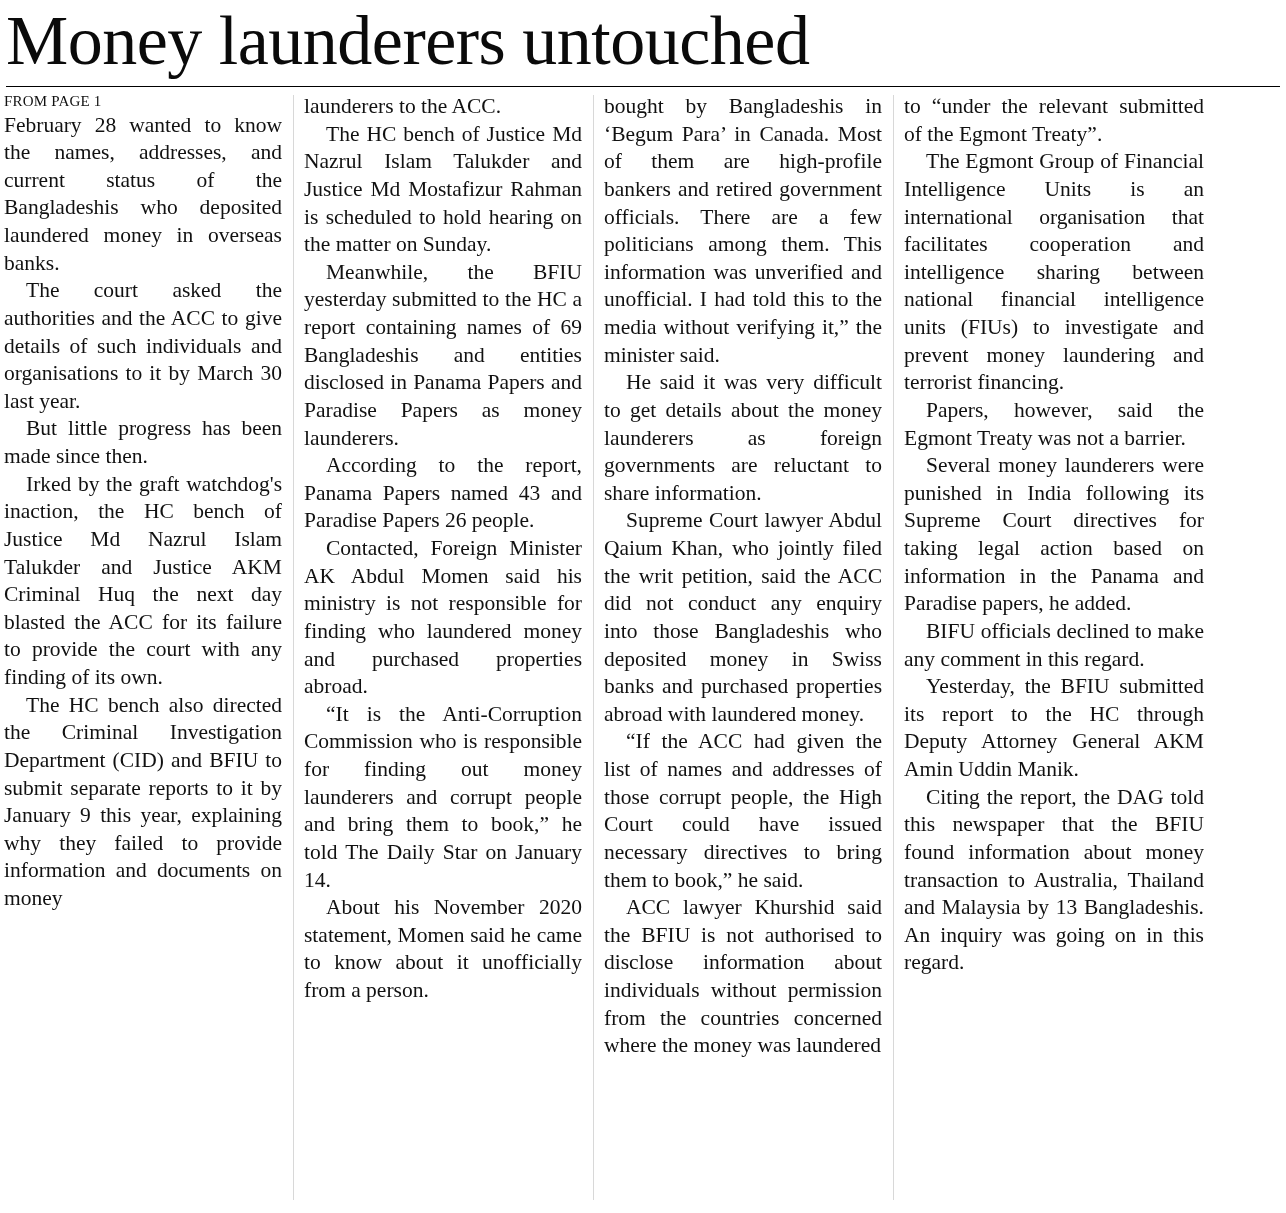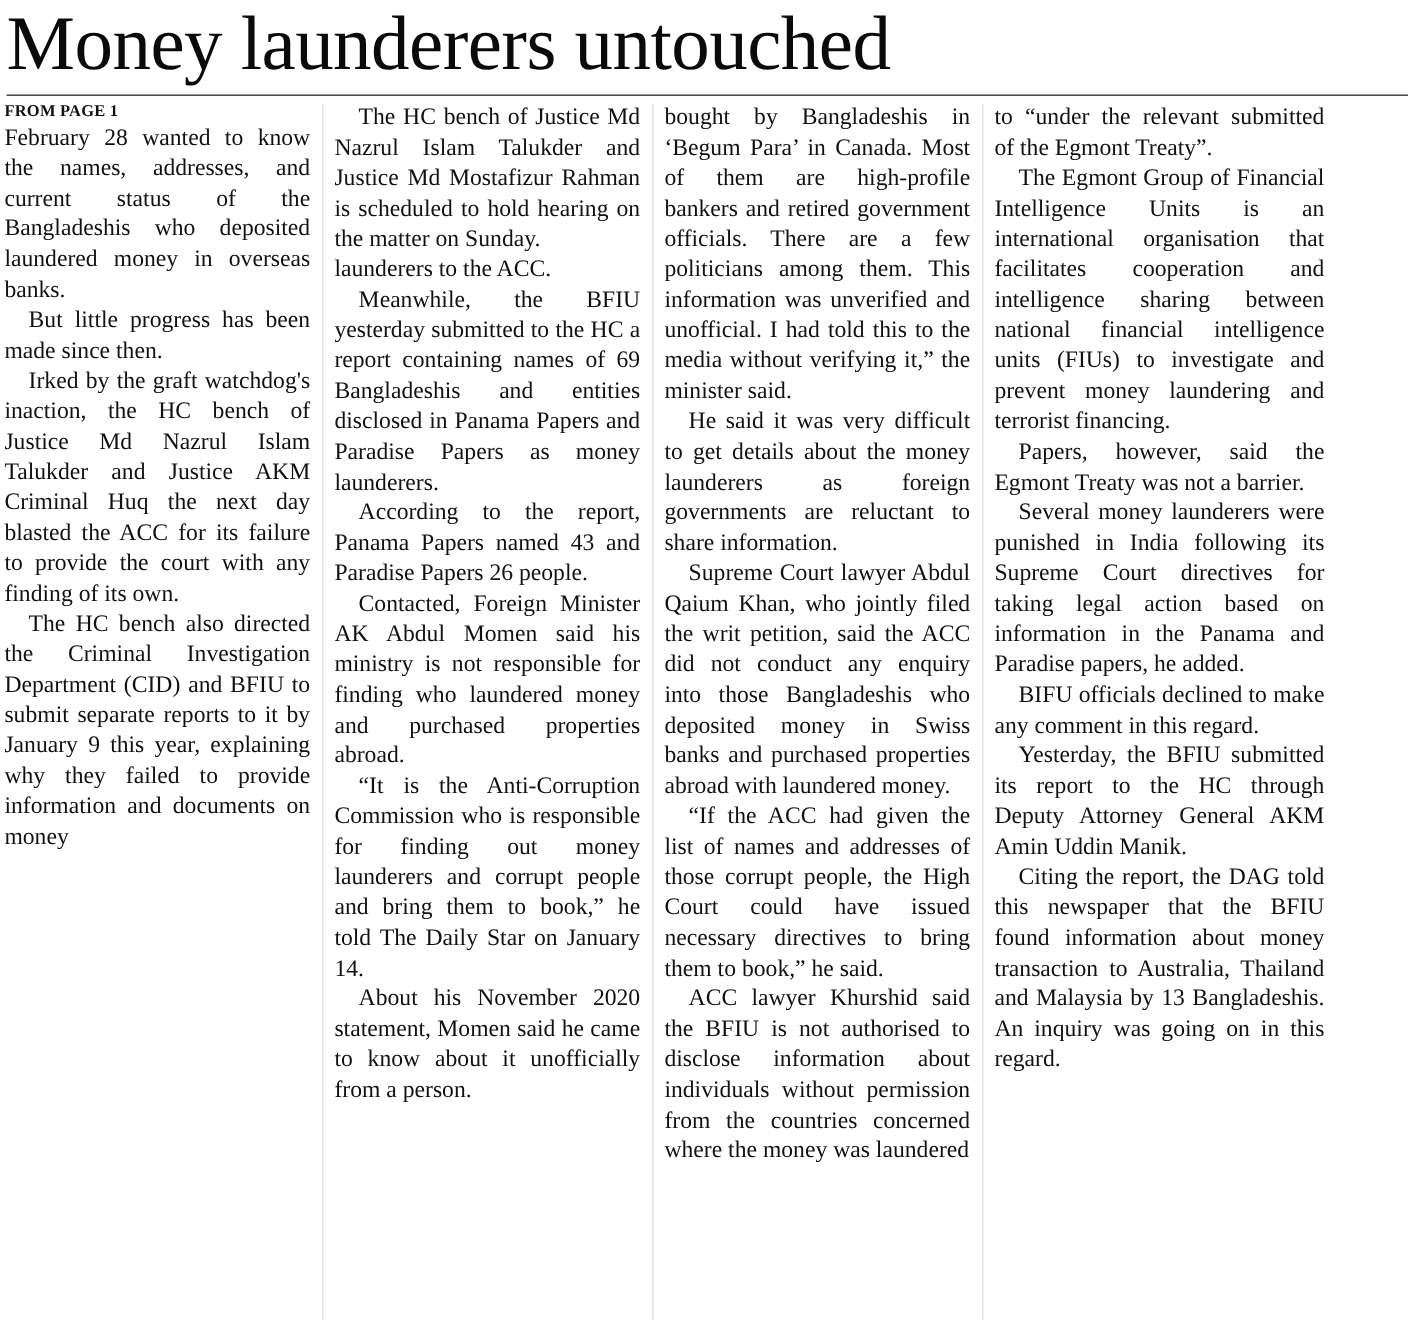--- a/index.html
+++ b/index.html
@@ -52,21 +52,21 @@
     position: absolute;
     top: 2px;
     right: 10px;
     width: 1px;
     height: 1105px;
     background: #d8d8d8;
   }
   .col:last-child .divider { display: none; }
   .kicker {
     font-family: "Liberation Serif", serif;
-    font-weight: bold;
+    font-weight: normal;
     font-size: 15px;
     letter-spacing: 0.2px;
     margin: 0 0 2px 0;
     text-transform: uppercase;
     line-height: 1.1;
   }
   p.body {
     margin: 0;
     font-size: 21.5px;
     line-height: 1.285;
@@ -85,29 +85,30 @@
 
   <h1 class="headline">Money launderers untouched</h1>
   <div class="rule"></div>
 
   <div class="columns">
 
     <div class="col">
       <div class="divider"></div>
       <div class="kicker">FROM PAGE 1</div>
       <p class="body first">February 28 wanted to know the names, addresses, and current status of the Bangladeshis who deposited laundered money in overseas banks.</p>
+      <p class="body indent">The court asked the authorities and the ACC to give details of such individuals and organisations to it by March 30 last year.</p>
       <p class="body indent">But little progress has been made since then.</p>
       <p class="body indent">Irked by the graft watchdog's inaction, the HC bench of Justice Md Nazrul Islam Talukder and Justice AKM Criminal Huq the next day blasted the ACC for its failure to provide the court with any finding of its own.</p>
       <p class="body indent">The HC bench also directed the Criminal Investigation Department (CID) and BFIU to submit separate reports to it by January 9 this year, explaining why they failed to provide information and documents on money</p>
     </div>
 
     <div class="col">
       <div class="divider"></div>
+      <p class="body first">launderers to the ACC.</p>
       <p class="body indent">The HC bench of Justice Md Nazrul Islam Talukder and Justice Md Mostafizur Rahman is scheduled to hold hearing on the matter on Sunday.</p>
-      <p class="body first">launderers to the ACC.</p>
       <p class="body indent">Meanwhile, the BFIU yesterday submitted to the HC a report containing names of 69 Bangladeshis and entities disclosed in Panama Papers and Paradise Papers as money launderers.</p>
       <p class="body indent">According to the report, Panama Papers named 43 and Paradise Papers 26 people.</p>
       <p class="body indent">Contacted, Foreign Minister AK Abdul Momen said his ministry is not responsible for finding who laundered money and purchased properties abroad.</p>
       <p class="body indent">“It is the Anti-Corruption Commission who is responsible for finding out money launderers and corrupt people and bring them to book,” he told The Daily Star on January 14.</p>
       <p class="body indent">About his November 2020 statement, Momen said he came to know about it unofficially from a person.</p>
     </div>
 
     <div class="col">
       <div class="divider"></div>
       <p class="body first">bought by Bangladeshis in ‘Begum Para’ in Canada. Most of them are high-profile bankers and retired government officials. There are a few politicians among them. This information was unverified and unofficial. I had told this to the media without verifying it,” the minister said.</p>

